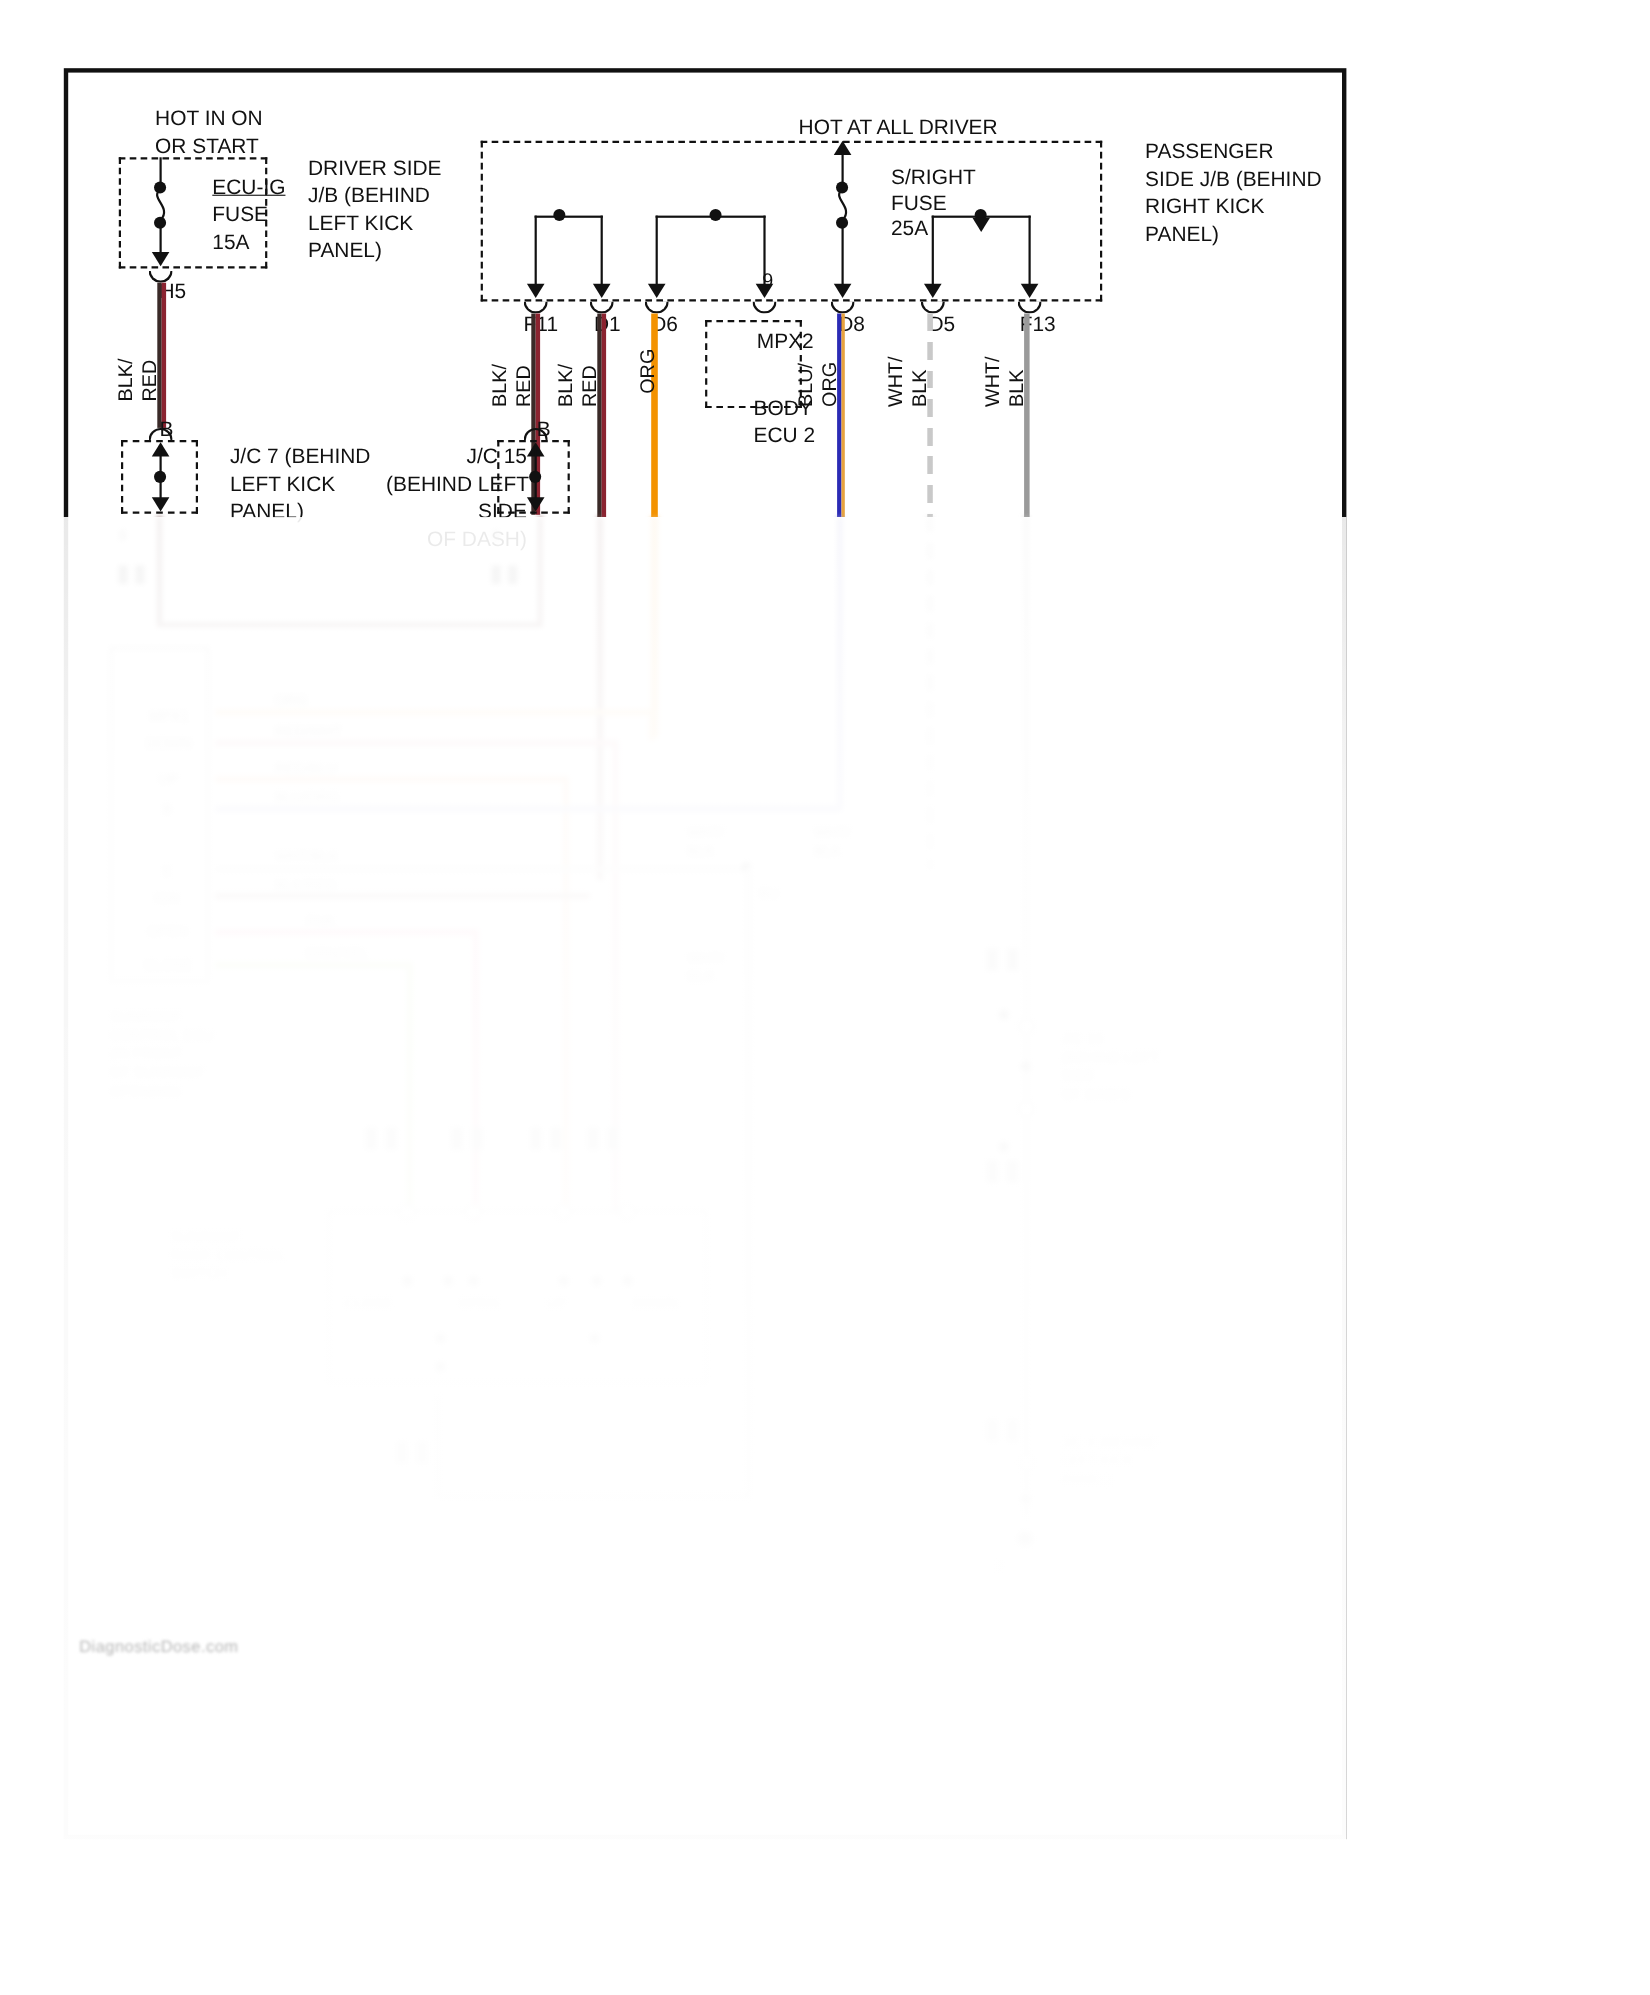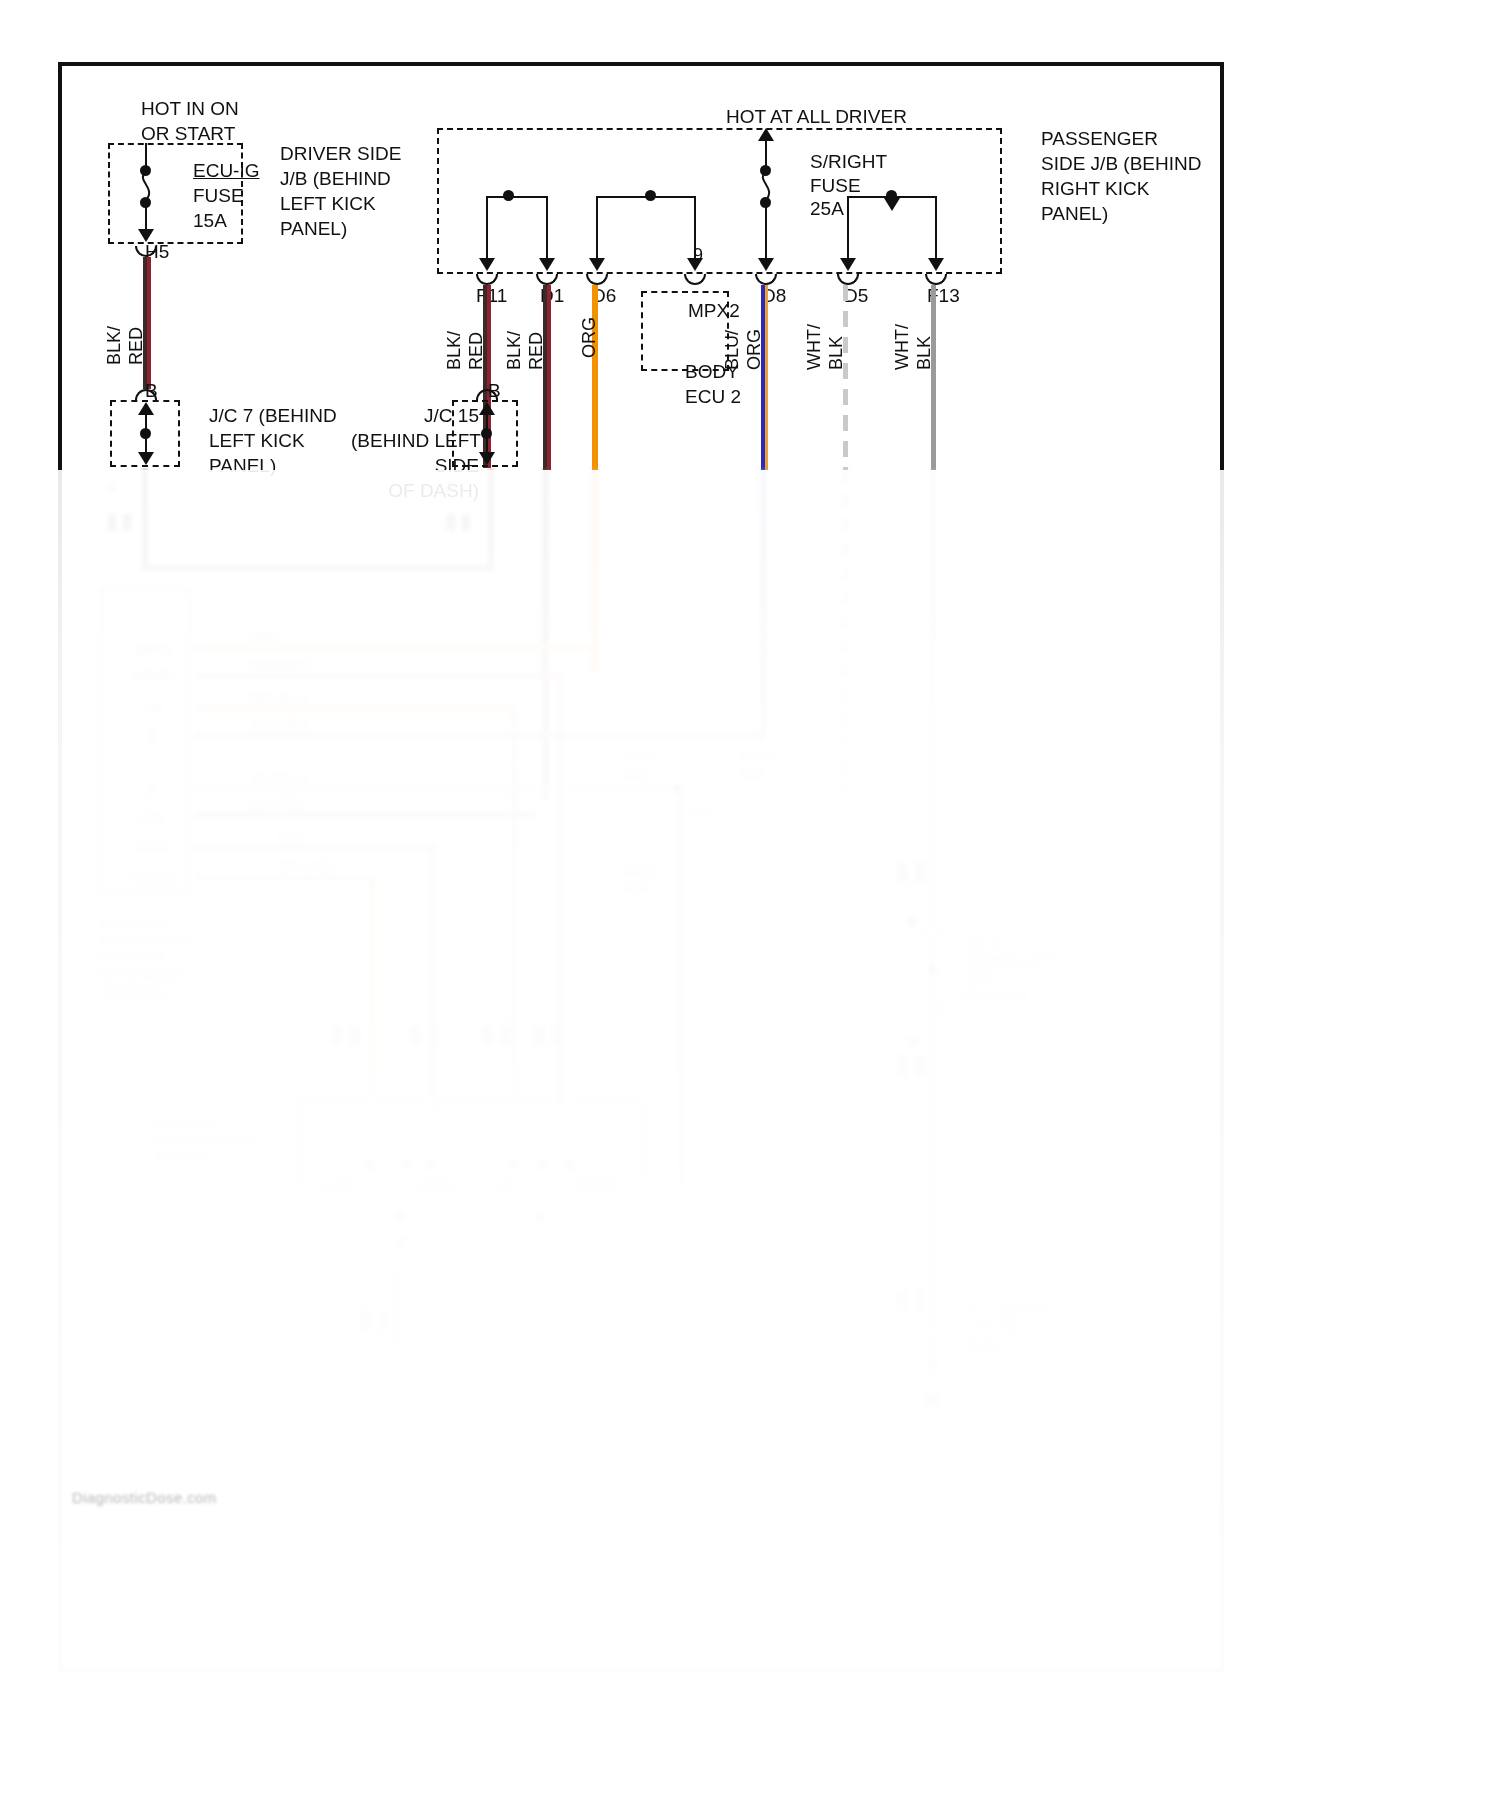--- a/index.html
+++ b/index.html
@@ -178,21 +178,21 @@
   </svg>
   <div class="dot" style="left:140px; top:197px;"></div>
   <div class="vline" style="left:145px; top:205px; height:26px;"></div>
   <div class="arrow-down" style="left:138px; top:229px;"></div>
 
   <div class="txt" style="left:160px; top:158px;text-decoration:underline;">ECU-IG</div>
   <div class="txt" style="left:160px; top:183px;">FUSE</div>
   <div class="txt" style="left:160px; top:208px;">15A</div>
 
   <div class="cup" style="left:135px; top:246px;"></div>
-  <div class="txt" style="left:112px; top:239px;text-align:center;">H5</div>
+  <div class="txt" style="left:112px; top:253px;text-align:center;">H5</div>
 
   <div class="wire" style="left:143px; top:257px; height:132px; background:#3a2a28;"></div>
   <div class="wire" style="left:147px; top:257px; height:132px; background:#8b2330;"></div>
   <div class="vtxt" style="left:103px; top:365px;">BLK/
 RED</div>
 
   <div class="txt" style="left:112px; top:378px;">B</div>
   <div class="cup up" style="left:135px; top:389px;"></div>
 
   <div class="dashsq" style="left:110px; top:400px; width:70px; height:67px;"></div>

